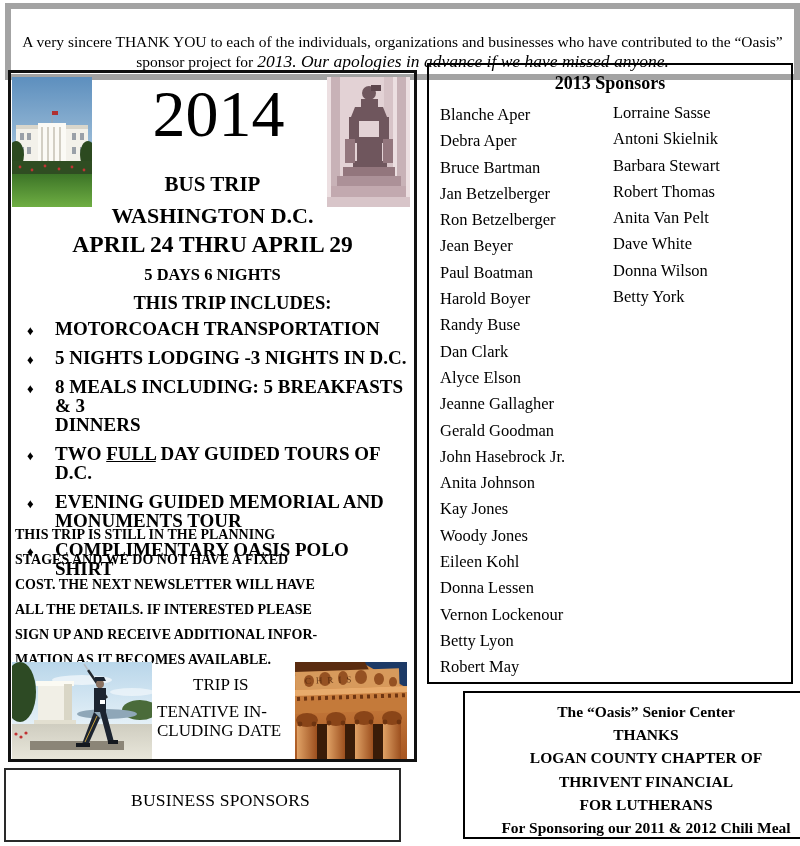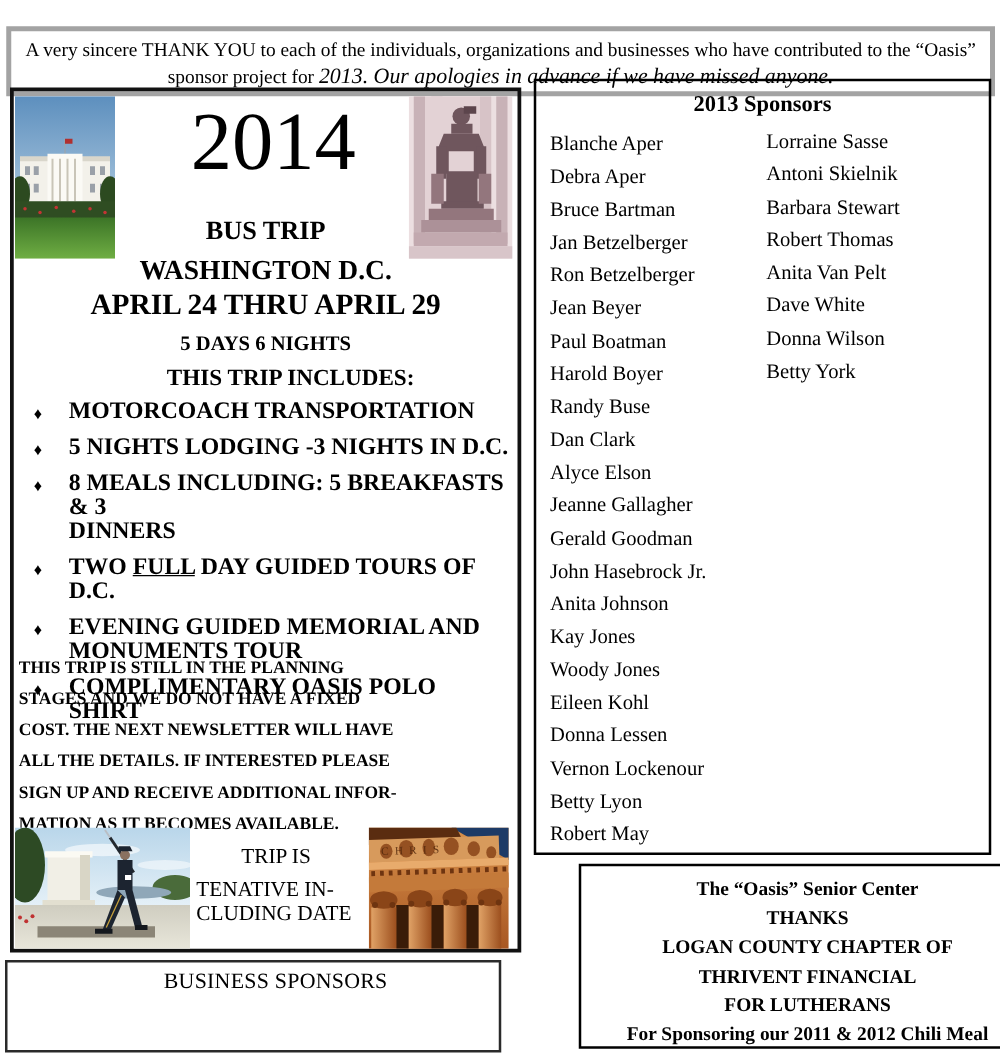--- a/index.html
+++ b/index.html
@@ -4,22 +4,22 @@
 <style>
   html,body{margin:0;padding:0;}
   body{
     width:800px;height:846px;position:relative;background:#ffffff;
     font-family:"Liberation Serif", serif;color:#000;overflow:hidden;
   }
   .nowrap{white-space:nowrap;}
 
   
   #banner{
-    position:absolute;left:5px;top:21px;width:779px;height:38px;
-    border:4px solid #a3a3a3;text-align:center;padding:6px 2px 4px;
+    position:absolute;left:5px;top:3px;width:779px;height:38px;
+    border:6px solid #a3a3a3;text-align:center;padding:23px 2px 4px;
   }
   #banner .l1{font-size:15.5px;line-height:19px;}
   #banner .l2{font-size:15.5px;line-height:21px;}
   #banner .l2 .it{font-style:italic;font-size:17.5px;}
 
   
   #trip-box{
     position:absolute;left:8px;top:70px;width:403px;height:686px;
     border:3px solid #111;
   }
@@ -48,21 +48,21 @@
   #trip-note{position:absolute;left:146px;top:601px;width:136px;font-size:17px;}
   #trip-note .n1{line-height:21px;margin-bottom:7px;margin-left:36px;}
   #trip-note .n2{line-height:19px;}
   #court-photo{left:284px;top:589px;}
 
   
   #business-box{
     position:absolute;left:4px;top:768px;width:393px;height:70px;
     border:2px solid #2a2a2a;text-align:center;
   }
-  #business-box .hd{font-size:17.5px;margin-top:4px;letter-spacing:0.2px;padding-left:36px;}
+  #business-box .hd{font-size:17.5px;margin-top:20px;letter-spacing:0.2px;padding-left:36px;}
 
   
   #sponsors-box{
     position:absolute;left:427px;top:63px;width:362px;height:617px;
     border:2px solid #000;
   }
   #sponsors-box .hd{position:absolute;left:0;right:0;top:8px;text-align:center;
                     font-size:18px;font-weight:bold;}
   .namecol{position:absolute;font-size:16.5px;}
   #spon-left{left:11px;top:37px;}

